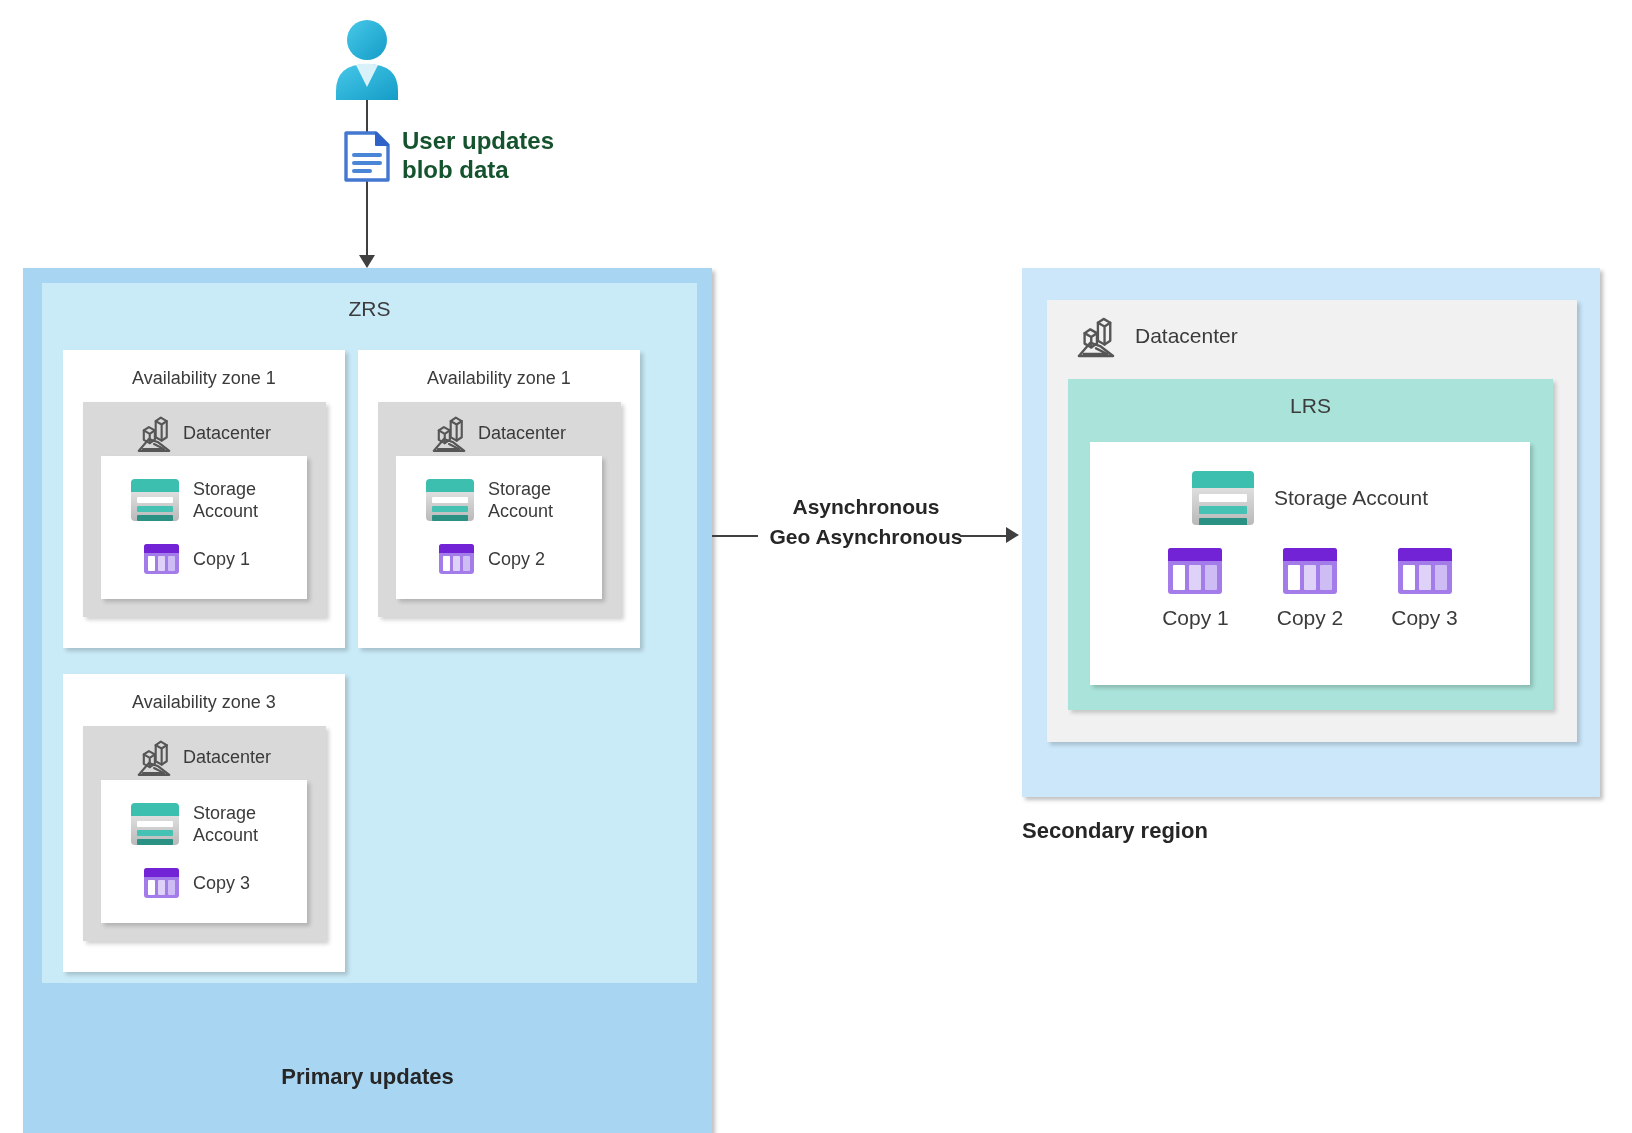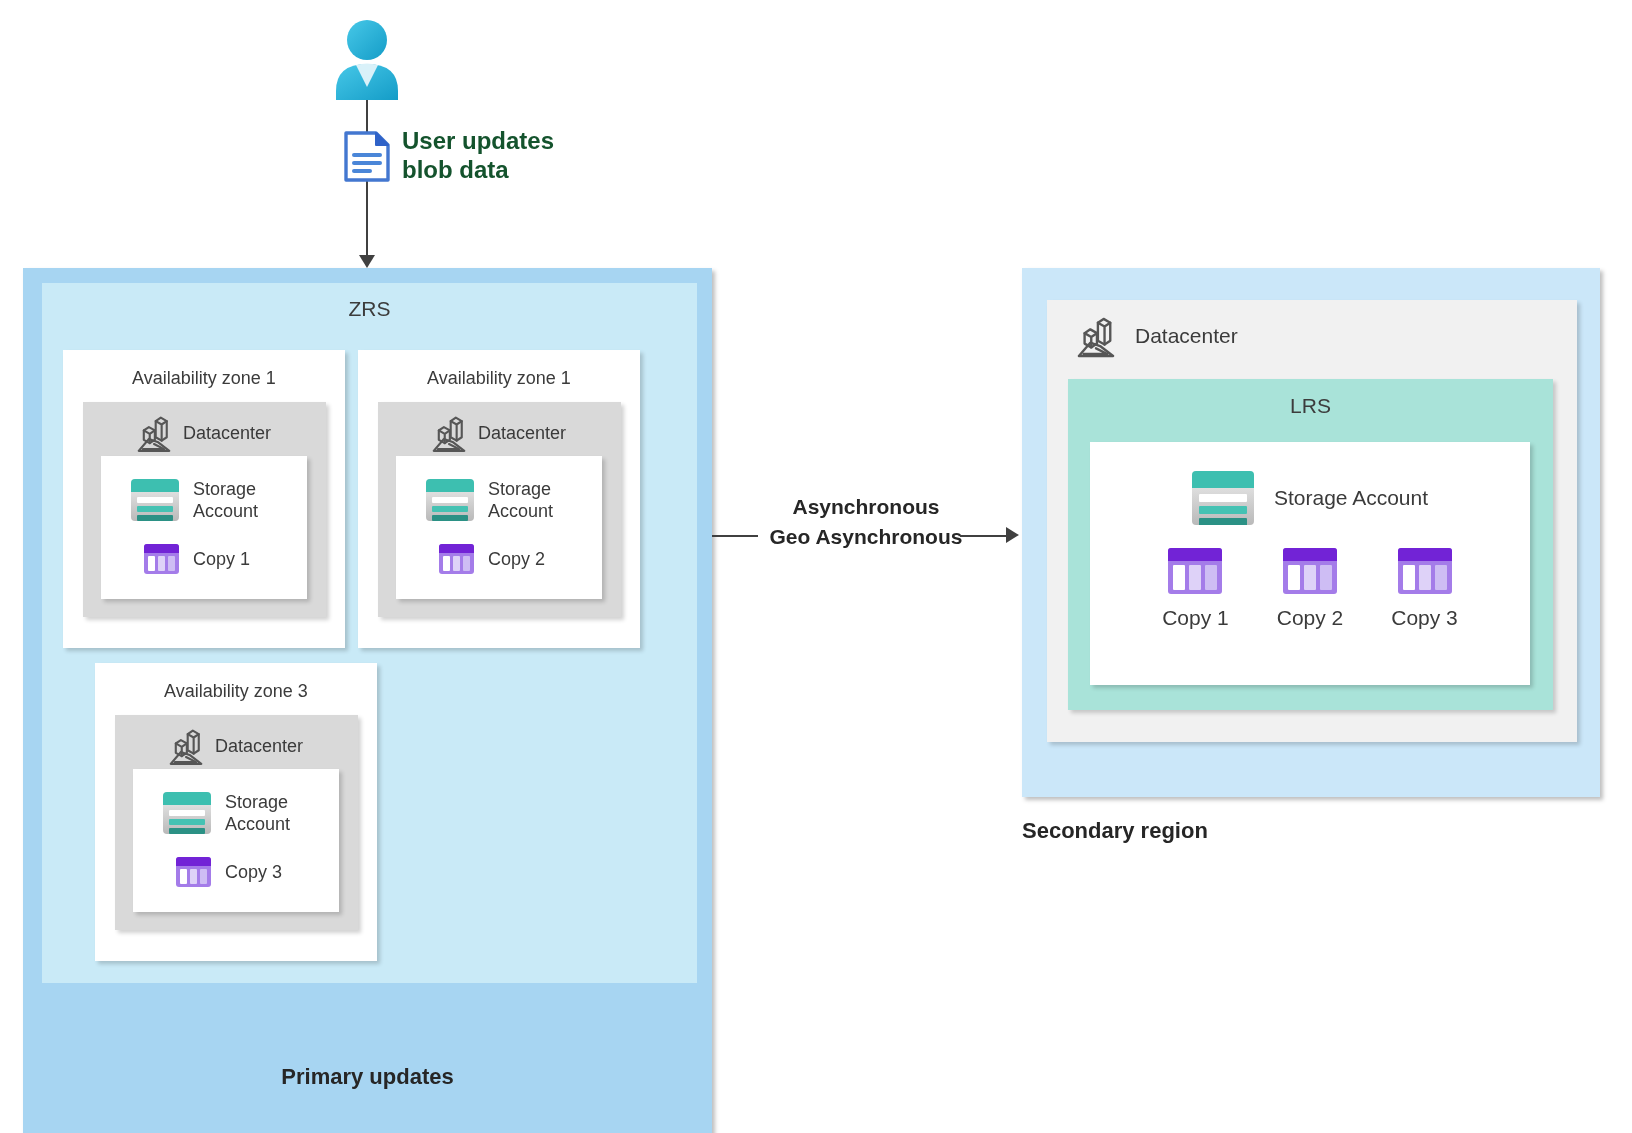--- a/index.html
+++ b/index.html
@@ -20,21 +20,21 @@
   .doc-svg { left:343px; top:130px; }
   .user-caption { left:402px; top:126px; font-size:24px; font-weight:bold; color:#14532d; line-height:29px; }
 
   
   .primary { left:23px; top:268px; width:689px; height:916px; background:#a7d5f2; }
   .zrs { left:19px; top:15px; width:655px; height:700px; background:#c9eaf7; }
   .zrs-label { width:100%; text-align:center; margin-top:14px; font-size:21px; color:#3c3c3c; }
   .az-box { position:absolute; width:282px; height:298px; background:#ffffff; }
   .az1 { left:21px; top:67px; }
   .az2 { left:316px; top:67px; }
-  .az3 { left:21px; top:380px;margin-left:32px; }
+  .az3 { left:21px; top:391px; }
   .az-title { text-align:center; margin-top:18px; font-size:18px; color:#3b3b3b; }
   .dc-box { margin:13px auto 0; width:243px; height:215px; background:#d9d9d9; }
   .dc-header { display:flex; align-items:center; justify-content:center; gap:12px; padding-top:8px; height:46px; }
   .dc-icon-sm { width:34px; height:40px; }
   .dc-label { font-size:18px; color:#3b3b3b; }
   .inner-box { width:206px; height:143px; margin:0 auto; background:#ffffff; box-sizing:border-box; padding-top:22px; padding-left:30px; }
   .item-row { display:flex; align-items:center; gap:14px; }
   .item-row + .item-row { margin-top:22px; }
   .icon-cell { width:48px; display:flex; justify-content:flex-end; }
   .item-label { font-size:18px; color:#3b3b3b; line-height:22px; }

